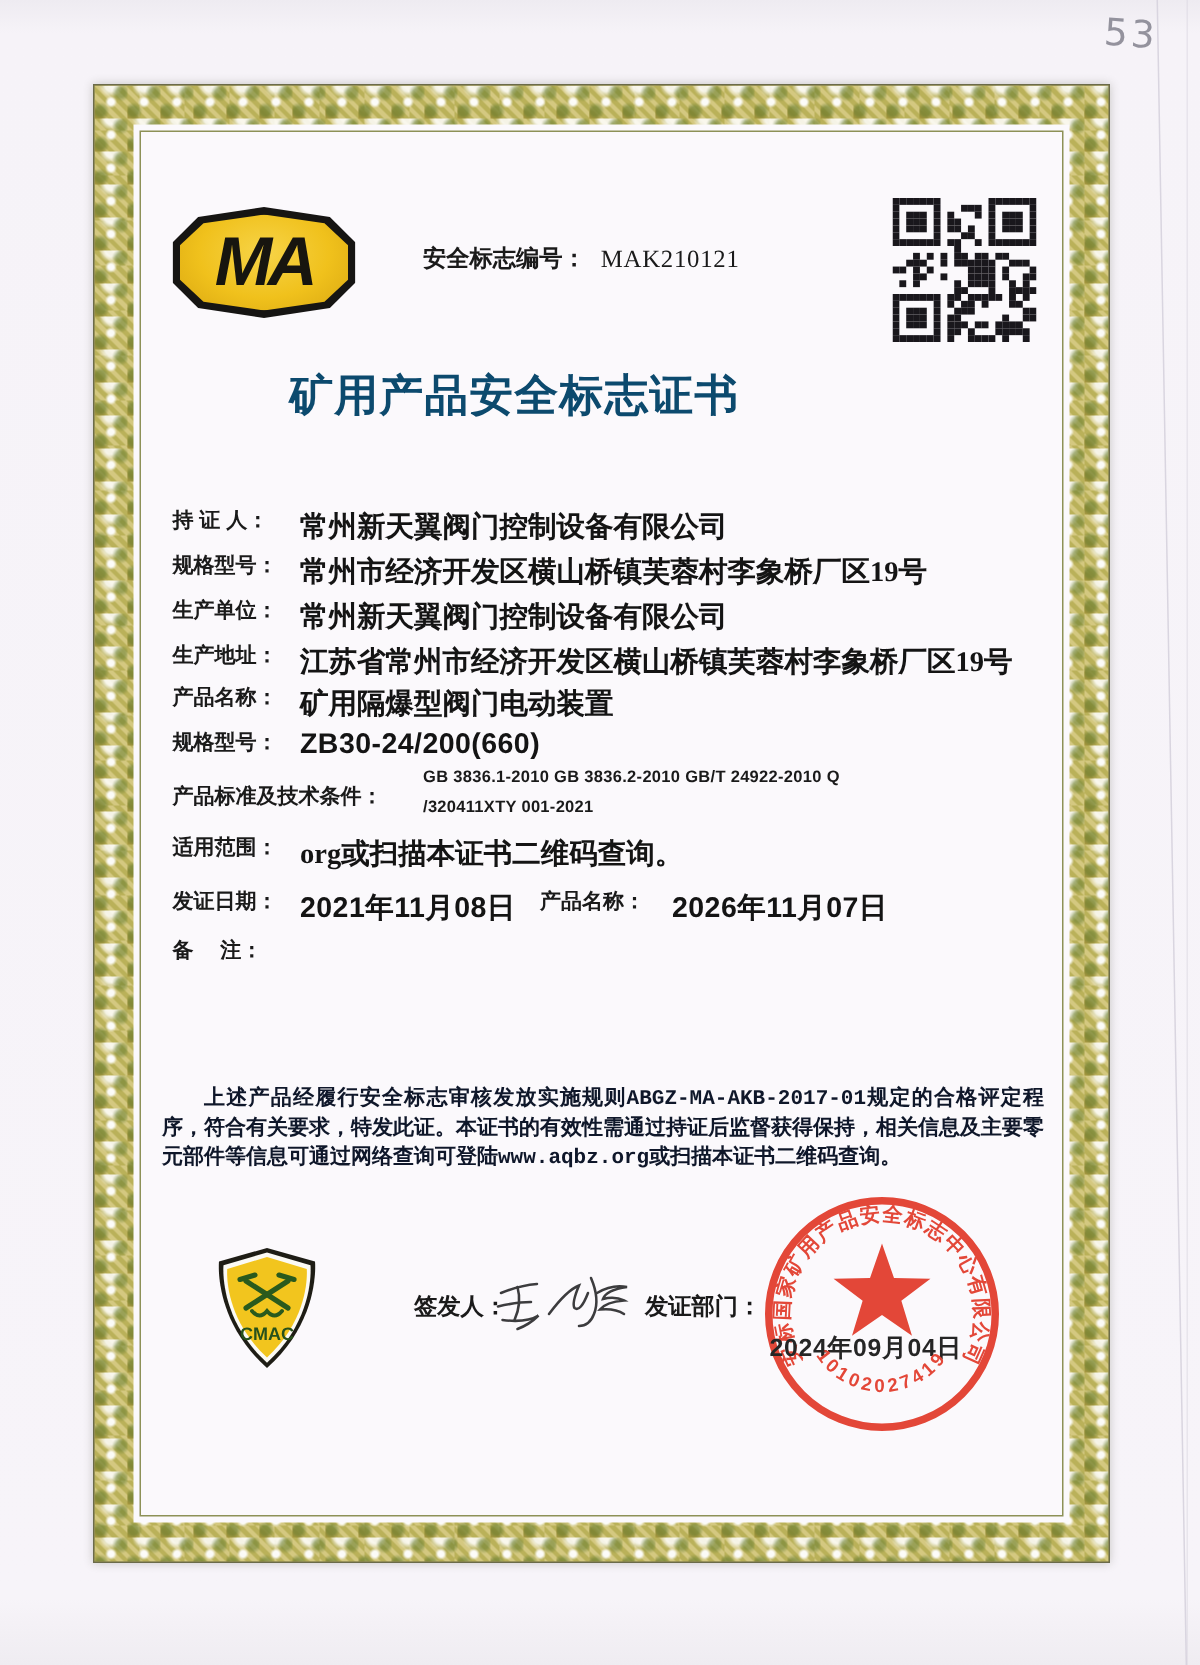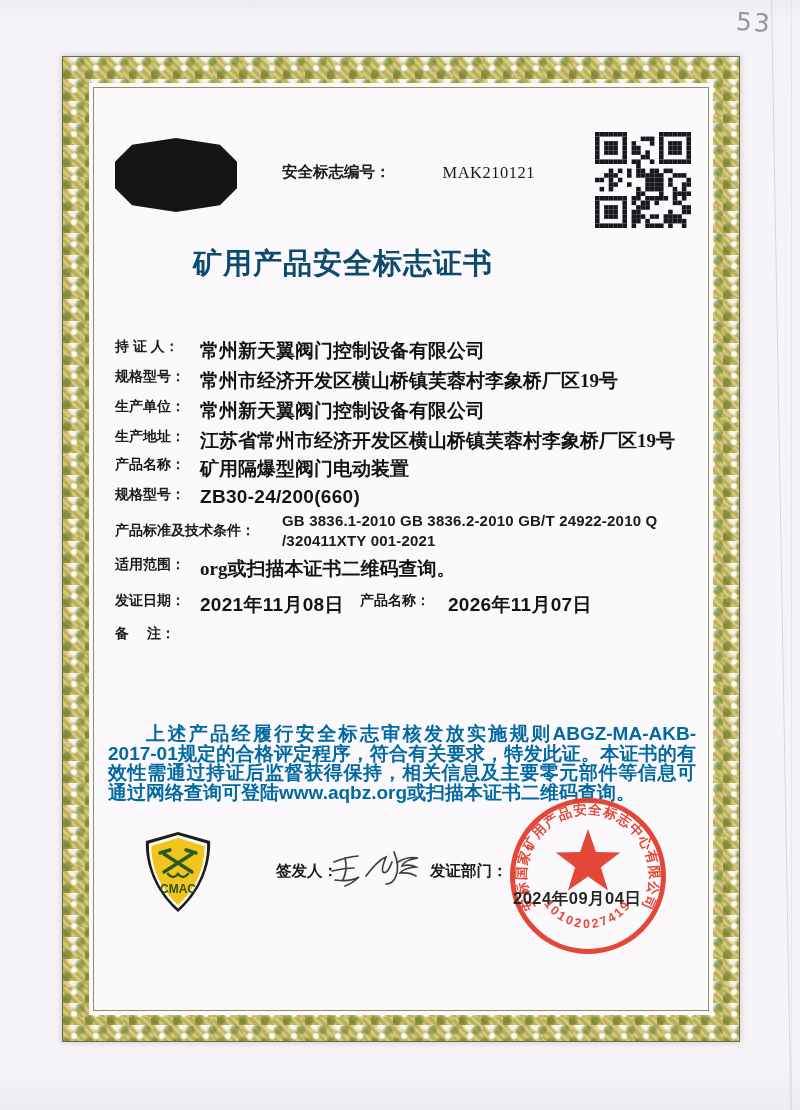--- a/index.html
+++ b/index.html
@@ -41,59 +41,62 @@
   
   .ma-badge{left:115px;top:138px;width:122px;height:74px;}
   .ma-outer{position:absolute;inset:0;background:#161513;
     clip-path:polygon(50% 0%,86% 9%,100% 32%,100% 68%,86% 91%,50% 100%,14% 91%,0% 68%,0% 32%,14% 9%);}
   .ma-inner{position:absolute;inset:5px;background:radial-gradient(ellipse at 50% 40%,#f7d448 0%,#f0c11c 55%,#d9a711 100%);
     clip-path:polygon(50% 0%,86% 9%,100% 32%,100% 68%,86% 91%,50% 100%,14% 91%,0% 68%,0% 32%,14% 9%);
     display:flex;align-items:center;justify-content:center;}
   .ma-letters{font-family:"Liberation Sans",sans-serif;font-weight:900;font-style:italic;
     font-size:46px;letter-spacing:-3px;color:#17150f;transform:translateY(-1px);}
 
-  .mark-no{left:282px;top:162px;display:flex;align-items:center;gap:42px;}
+  .mark-no{left:282px;top:162px;display:flex;align-items:center;}
   .mark-no .lbl{font-size:15.5px;font-weight:700;}
   .mark-no .val{font-size:16.5px;font-family:"Liberation Serif",serif;margin-left:10px;letter-spacing:.5px;}
 
   .qr{left:595px;top:132px;}
 
   .cert-title{left:193px;top:244px;font-size:29px;font-weight:900;letter-spacing:1px;
     font-family:Liberation Sans, sans-serif;color:#0c4a6e;}
 
   
   .flabel{left:115px;font-size:14px;font-weight:700;white-space:nowrap;}
   .fvalue{left:200px;font-size:19px;font-weight:700;white-space:nowrap;
     font-family:"Liberation Serif",serif;color:#141414;}
   .fvalue.code{font-family:"Liberation Sans",sans-serif;letter-spacing:.3px;}
-  .std-val{left:282px;width:350px;font-size:15px;font-weight:700;white-space:nowrap;letter-spacing:.2px;}
-
-  
-  .statement{left:108px;top:724px;width:588px;font-size:19px;line-height:19.5px;
-    font-weight:700;font-family:Liberation Sans, sans-serif;text-align:justify;text-indent:2em;color:#0369a1;}
+  .std-val{left:282px;width:350px;font-size:11px;font-weight:700;white-space:nowrap;letter-spacing:.2px;}
+
+  
+  .statement{left:108px;top:724px;width:588px;font-size:14px;line-height:19.5px;
+    font-weight:700;font-family:Liberation Mono, monospace;text-align:justify;text-indent:2em;color:#0f172a;}
 
   
   .sign-label{font-size:15.5px;font-weight:700;}
   .stamp-wrap{left:503px;top:791px;opacity:.94;}
 </style>
 </head>
 <body>
 
 <div class="abs pencil" style="left:736px;top:8px;">53</div>
 <div class="abs edge-line" style="left:771px;transform:rotate(-1deg);"></div>
 <div class="abs edge-line" style="left:791px;opacity:.5;"></div>
 
 <div class="abs border-band">
   <div class="paper">
     <div class="inner-line"></div>
   </div>
 </div>
 
 <div class="abs ma-badge">
   <div class="ma-outer"></div>
+  <div class="ma-inner">
+    <span class="ma-letters">MA</span>
+  </div>
 </div>
 
 <div class="abs mark-no">
   <span class="lbl">安全标志编号：</span>
   <span class="val">MAK210121</span>
 </div>
 
 <svg class="abs qr" width="96" height="96" id="qr-svg">
     <rect x="0.00" y="0.00" width="4.57" height="4.57" fill="#19171c"></rect>
     <rect x="4.57" y="0.00" width="4.57" height="4.57" fill="#19171c"></rect>

